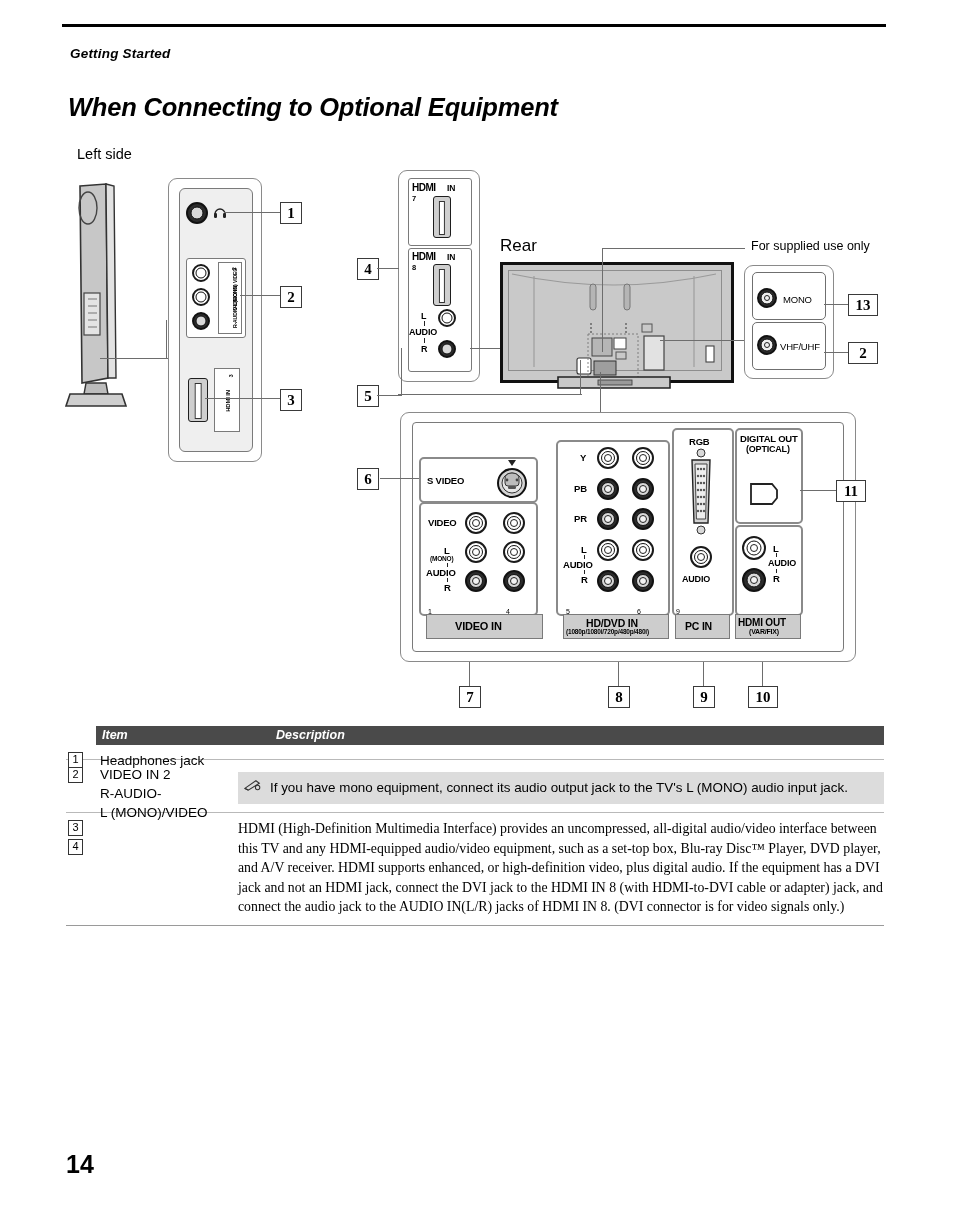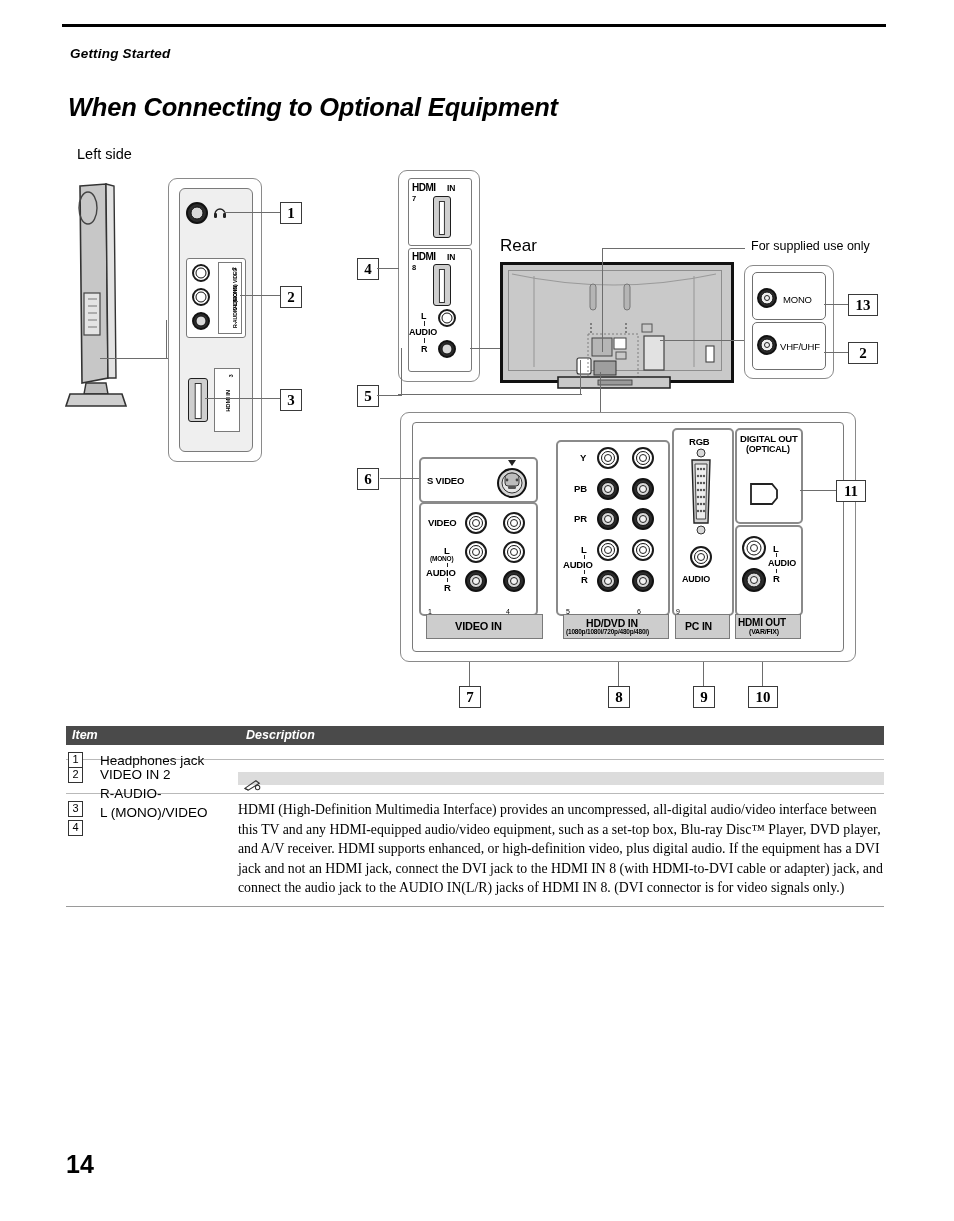--- a/index.html
+++ b/index.html
@@ -46,21 +46,21 @@
   .hdmiport{position:absolute;background:#cfcfcf;border:1.6px solid #1e1e1e;border-radius:3px;}
   .hdmiport:after{content:"";position:absolute;left:50%;top:10%;transform:translateX(-50%);
                   width:26%;height:80%;background:#fff;border:1px solid #333;}
 
   .tv{position:absolute;border:3px solid #111;background:#c9c9c9;}
   .tvinner{position:absolute;border:1.2px solid #8d8d8d;}
   .grayband{position:absolute;background:#cdcdcd;border:1.2px solid #7a7a7a;}
 
   
   .tbl{position:absolute;left:66px;top:726px;width:818px;font-family:"Liberation Serif",serif;}
-  .thead{background:#4a4a4a;color:#fff;height:19px;position:relative;}
+  .thead{background:#4a4a4a;color:#fff;height:19px;position:relative;margin-left:30px;}
   .thead .t1{position:absolute;left:6px;top:2px;font-size:12.5px;font-style:italic;font-weight:bold;font-family:"Liberation Sans",sans-serif;}
   .thead .t2{position:absolute;left:180px;top:2px;font-size:12.5px;font-style:italic;font-weight:bold;font-family:"Liberation Sans",sans-serif;}
   .trow{position:relative;border-bottom:1px solid #b9b9b9;padding:6px 0 8px 0;}
   .trow:last-child{border-bottom:1px solid #9a9a9a;}
   .numbox{position:absolute;left:2px;width:13px;height:14px;border:1.2px solid #333;text-align:center;
           font-size:11px;line-height:13px;font-family:"Liberation Sans",sans-serif;font-weight:normal;background:#fff;}
   .itemcell{position:absolute;left:34px;width:140px;font-size:13.5px;line-height:19px;font-family:"Liberation Sans",sans-serif;}
   .desccell{margin-left:172px;font-size:13.8px;line-height:19.5px;}
   .note{background:#dcdcdc;margin-left:172px;margin-top:6px;padding:6px 8px 7px 8px;position:relative;}
   .note .txt{margin-left:24px;font-size:13.4px;line-height:19px;font-family:"Liberation Sans",sans-serif;}
@@ -431,20 +431,21 @@
         <div>VIDEO IN 2</div>
         <div>R-AUDIO-</div>
         <div>L (MONO)/VIDEO</div>
       </div>
       <div class="note">
         <svg class="penicon" viewBox="0 0 20 14">
           <path d="M1 11 L14 2 L18 5 L5 13 Z" fill="none" stroke="#333" stroke-width="1.3"></path>
           <path d="M1 11 L5 13" stroke="#333" stroke-width="1.3"></path>
           <circle cx="16" cy="10" r="2.6" fill="none" stroke="#333" stroke-width="1.2"></circle>
         </svg>
+        <div class="txt">If you have mono equipment, connect its audio output jack to the TV's L (MONO) audio input jack.</div>
       </div>
     </div>
 
     <div class="trow">
       <div class="numbox" style="top:7px;">3</div>
       <div class="numbox" style="top:26px;">4</div>
       <div class="desccell">HDMI (High-Definition Multimedia Interface) provides an uncompressed, all-digital audio/video interface between this TV and any HDMI-equipped audio/video equipment, such as a set-top box, Blu-ray Disc™ Player, DVD player, and A/V receiver. HDMI supports enhanced, or high-definition video, plus digital audio. If the equipment has a DVI jack and not an HDMI jack, connect the DVI jack to the HDMI IN 8 (with HDMI-to-DVI cable or adapter) jack, and connect the audio jack to the AUDIO IN(L/R) jacks of HDMI IN 8. (DVI connector is for video signals only.)</div>
     </div>
   </div>
 

